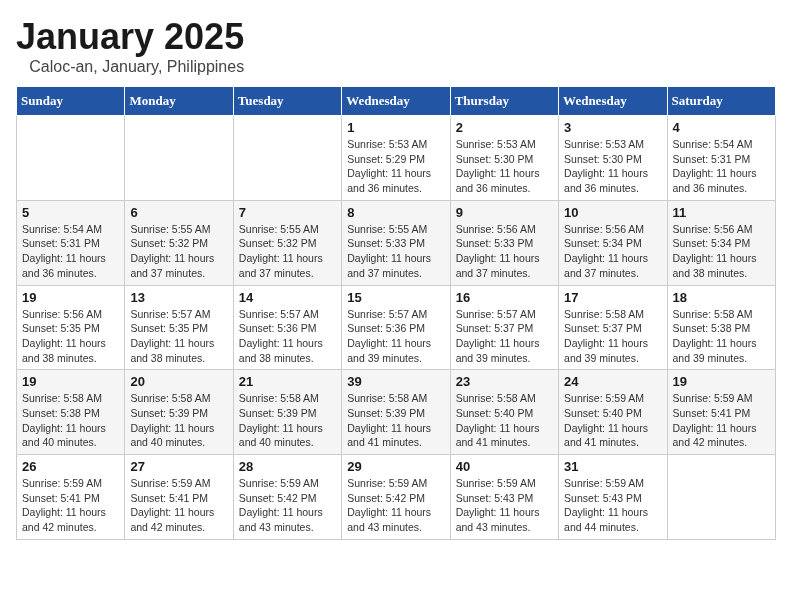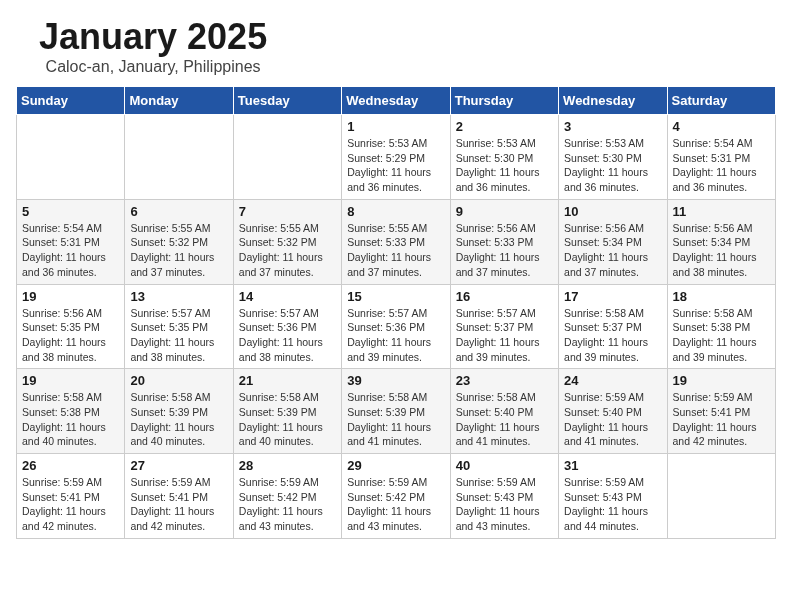--- a/index.html
+++ b/index.html
@@ -15,22 +15,21 @@
       justify-content: space-between;
       align-items: flex-start;
       margin-bottom: 10px;
     }
     .logo {
       display: flex;
       flex-direction: column;
       align-items: flex-start;
     }
     .title-section {
-      text-align: center;
-      margin-left: 23px;
+      text-align: right;
     }
     .calendar-title {
       font-size: 36px;
       font-weight: bold;
       color: #1a1a1a;
     }
     .calendar-subtitle {
       font-size: 16px;
       color: #444;
     }
@@ -40,20 +39,21 @@
       font-size: 11px;
     }
     thead tr th {
       background-color: #2255a4;
       color: #fff;
       padding: 6px 4px;
       text-align: left;
       font-size: 13px;
       font-weight: bold;
       border: 1px solid #fff;
+      font-family: Liberation Serif, serif;
     }
     tbody tr td {
       border: 1px solid #ccc;
       vertical-align: top;
       padding: 4px 5px;
       height: 80px;
       width: 14.28%;
       background: #fff;
     }
     tbody tr:nth-child(even) td {

